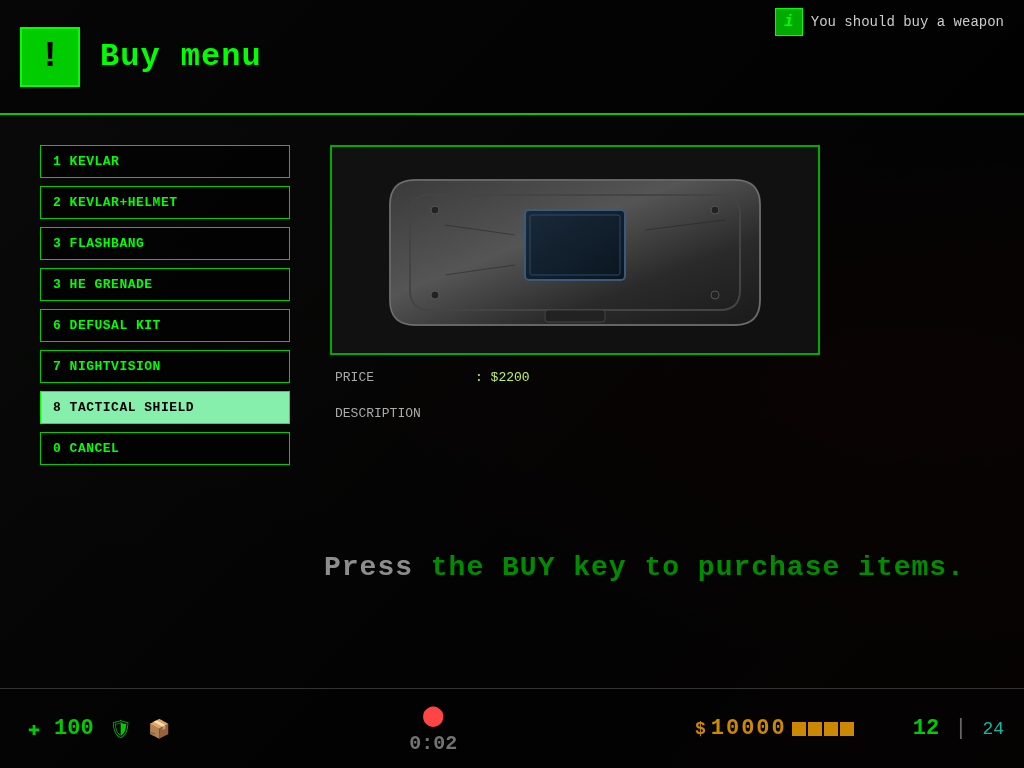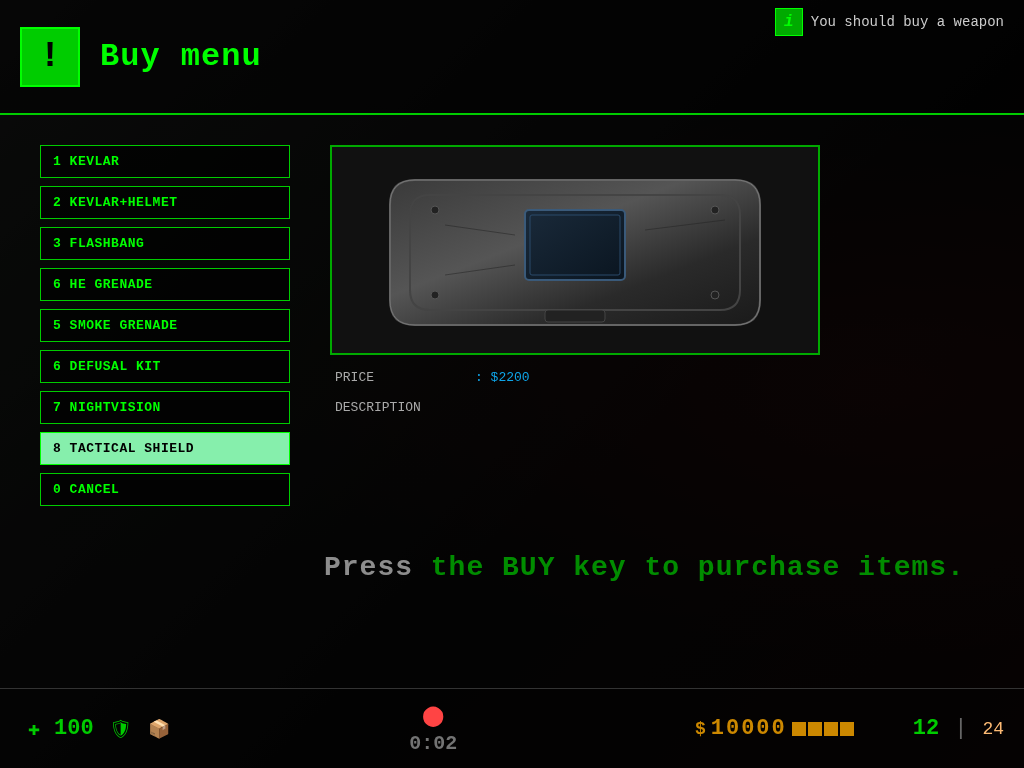--- a/index.html
+++ b/index.html
@@ -165,40 +165,40 @@
     
     .shield-svg {
       width: 380px;
       height: 190px;
     }
 
     
     .item-info {
       display: flex;
       flex-direction: column;
-      gap: 15px;
+      gap: 21px;
       padding: 0 5px;
     }
 
     .info-row {
       display: flex;
       align-items: flex-start;
       gap: 10px;
     }
 
     .info-label {
       color: #aaaaaa;
       font-size: 13px;
       font-family: 'Courier New', monospace;
       width: 130px;
       flex-shrink: 0;
     }
 
     .info-value {
-      color: #0ea5e9;
+      color: #bef264;
       font-size: 13px;
       font-family: 'Courier New', monospace;
     }
 
     
     .buy-message {
       position: absolute;
       left: 300px;
       top: 552px;
       right: 30px;
@@ -340,21 +340,21 @@
       margin-left: 44px;
     }
 
     .hud-ammo-sep {
       color: #666;
       font-size: 22px;
       font-family: 'Courier New', monospace;
     }
 
     .hud-ammo-reserve {
-      color: #fdba74;
+      color: #14b8a6;
       font-size: 18px;
       font-family: 'Courier New', monospace;
     }
   </style>
 </head>
 <body>
 
 <div class="game-bg"></div>
 <div class="bg-scene"></div>
 
@@ -367,22 +367,21 @@
   <div class="notif-icon">i</div>
   <span class="notif-text">You should buy a weapon</span>
 </div>
 
 <div class="menu-overlay">
 
   <div class="menu-items">
     <button class="menu-btn">1 KEVLAR</button>
     <button class="menu-btn">2 KEVLAR+HELMET</button>
     <button class="menu-btn">3 FLASHBANG</button>
-    <button class="menu-btn">6 HE GRENADE</button>
-    <button class="menu-btn">5 SMOKE GRENADE</button>
+    <button class="menu-btn">3 HE GRENADE</button>
     <button class="menu-btn">6 DEFUSAL KIT</button>
     <button class="menu-btn">7 NIGHTVISION</button>
     <button class="menu-btn active">8 TACTICAL SHIELD</button>
     <button class="menu-btn">0 CANCEL</button>
   </div>
 
   <div class="item-detail">
 
     <div class="item-image-box">
 

